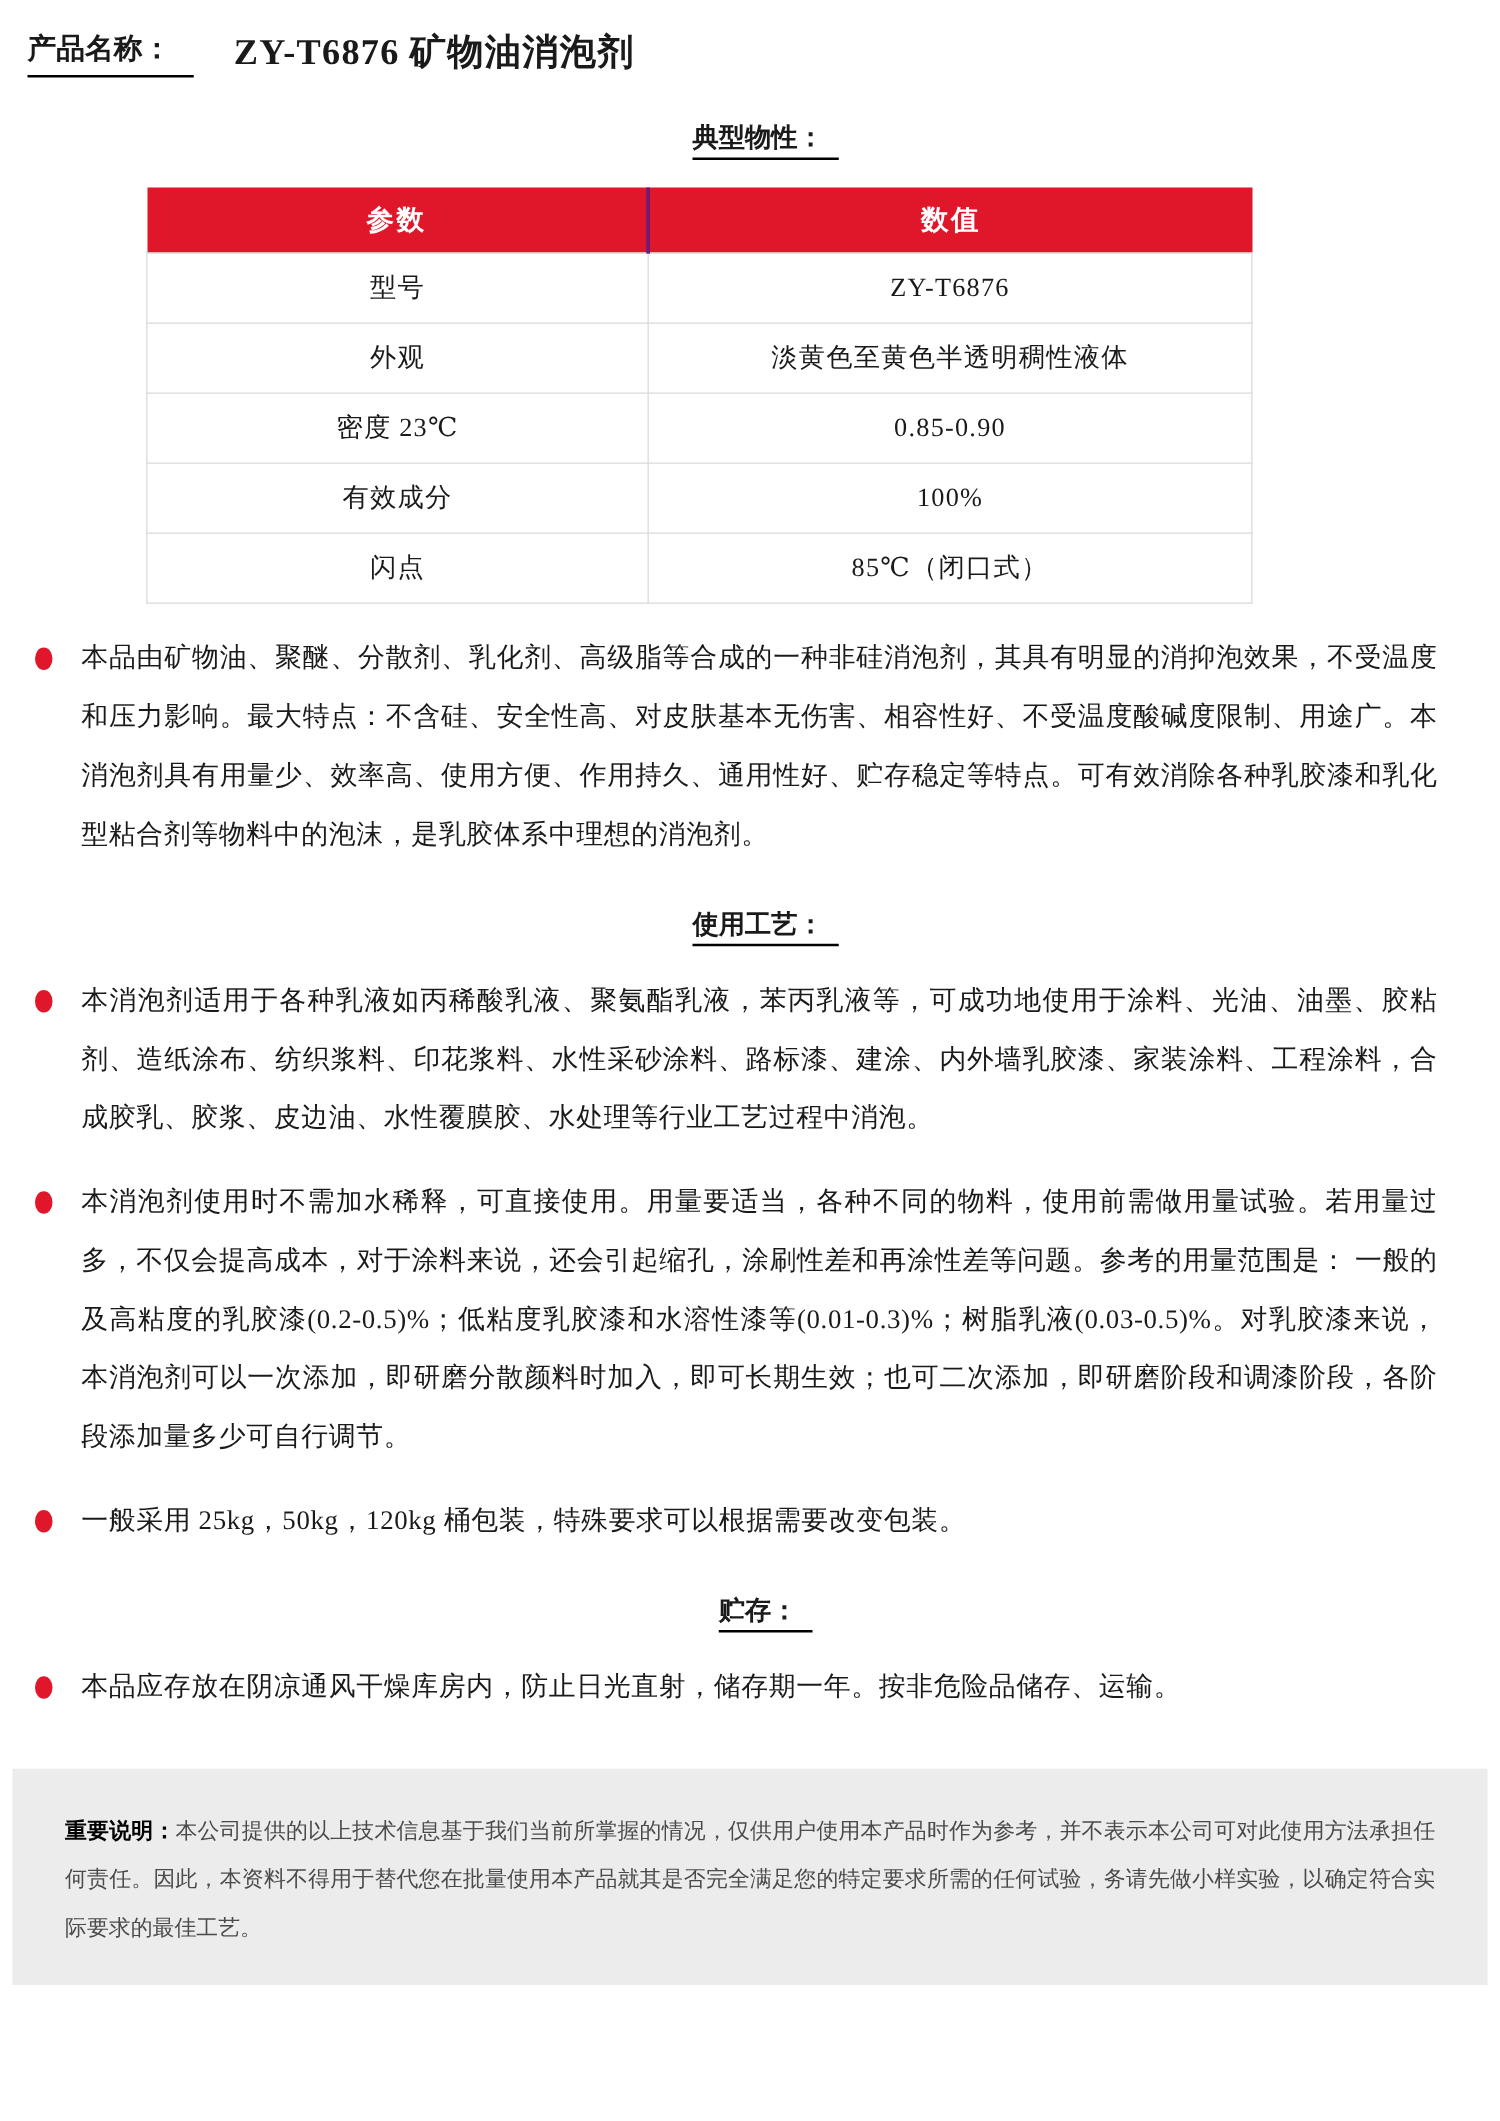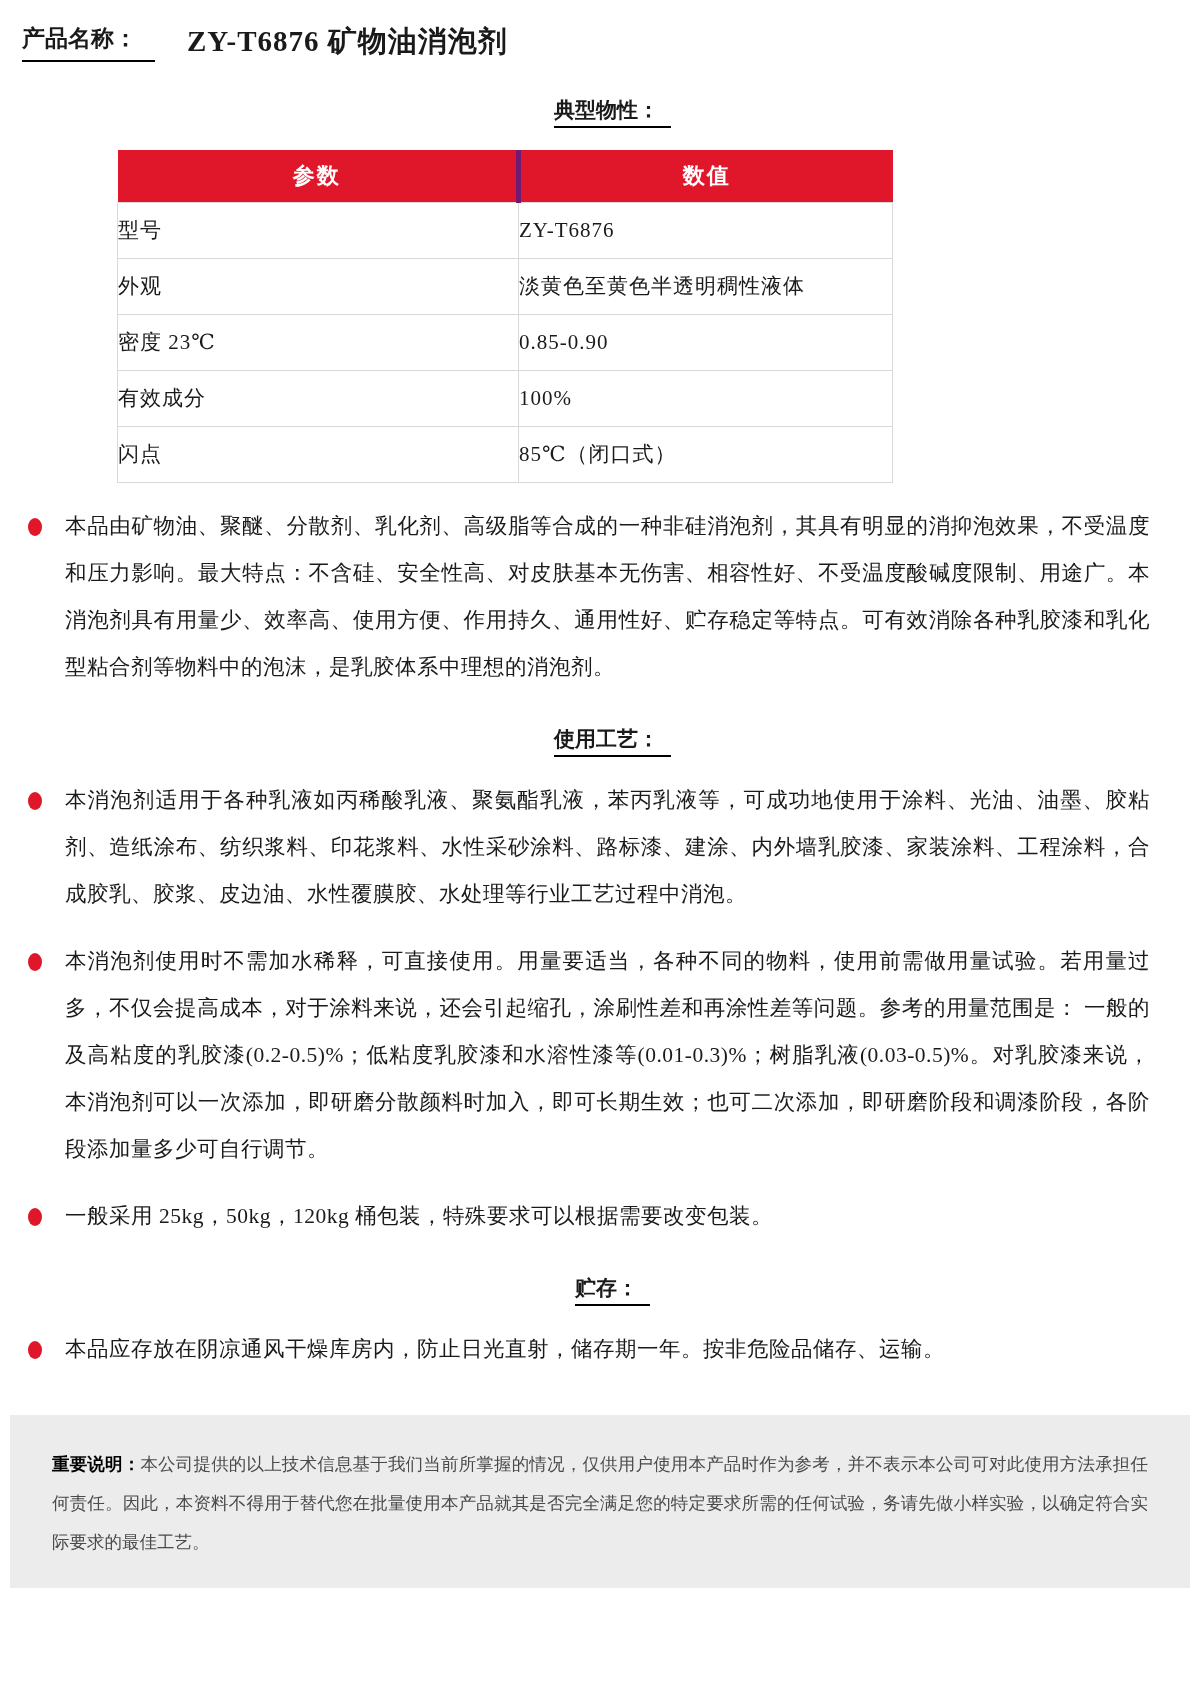--- a/index.html
+++ b/index.html
@@ -38,36 +38,37 @@
     display: inline-block;
     border-bottom: 2px solid #000;
     padding: 0 12px 5px 0;
   }
   .heading-wrap { line-height: 1; text-align: center; }
 
   
   .spec-table {
     border-collapse: collapse;
     margin: 22px 0 0 117px;
-    width: 776px;
+    width: 885px;
     table-layout: fixed;
   }
   .spec-table th {
     background: #E0162B;
     color: #ffffff;
     font-size: 22px; font-weight: bold;
     height: 52px;
     text-align: center;
     letter-spacing: 2px;
   }
   .spec-table th.col-param { width: 401px; }
-  .spec-table th.col-value { border-left: 5px solid #701a75; }
+  .spec-table th.col-value { border-left: 3px solid #701a75; }
   .spec-table td {
     border: 1px solid #D9D9D9;
     height: 56px;
+    text-align: center;
     font-size: 21px;
     letter-spacing: 1px;
   }
 
   
   .bullet-para {
     position: relative;
     margin: 20px 50px 0 65px;
     font-size: 21.5px;
     line-height: 47px;

